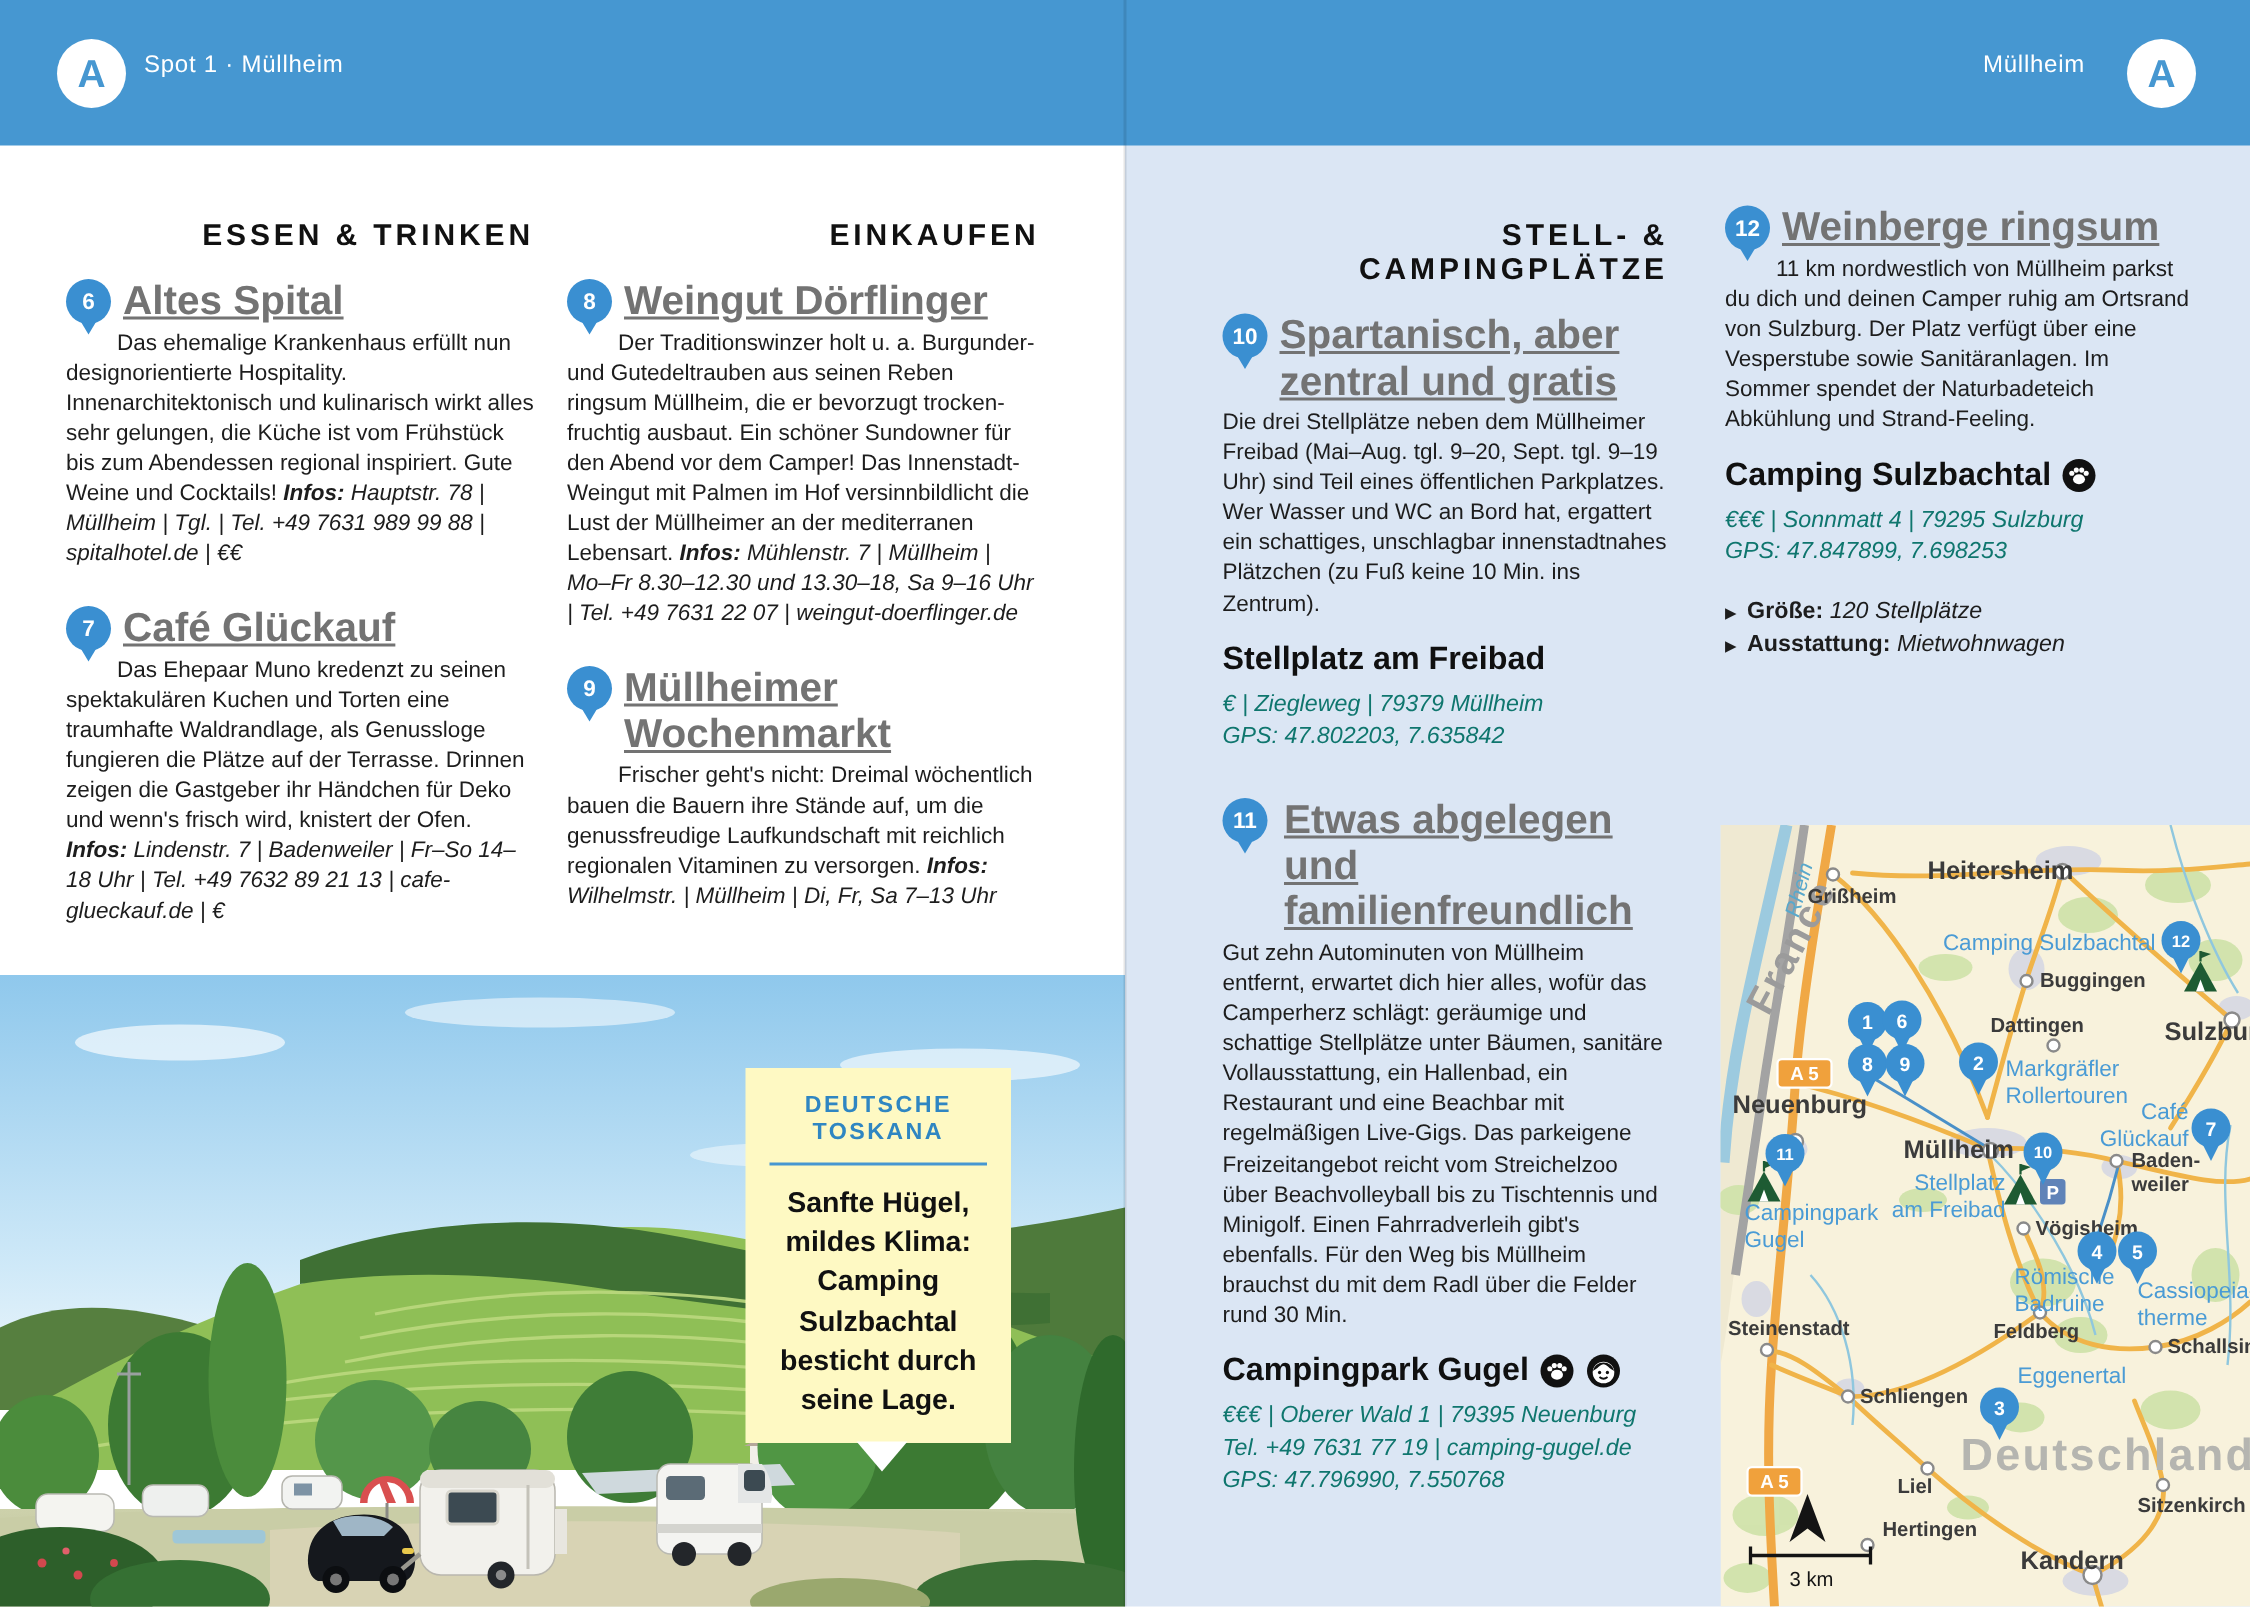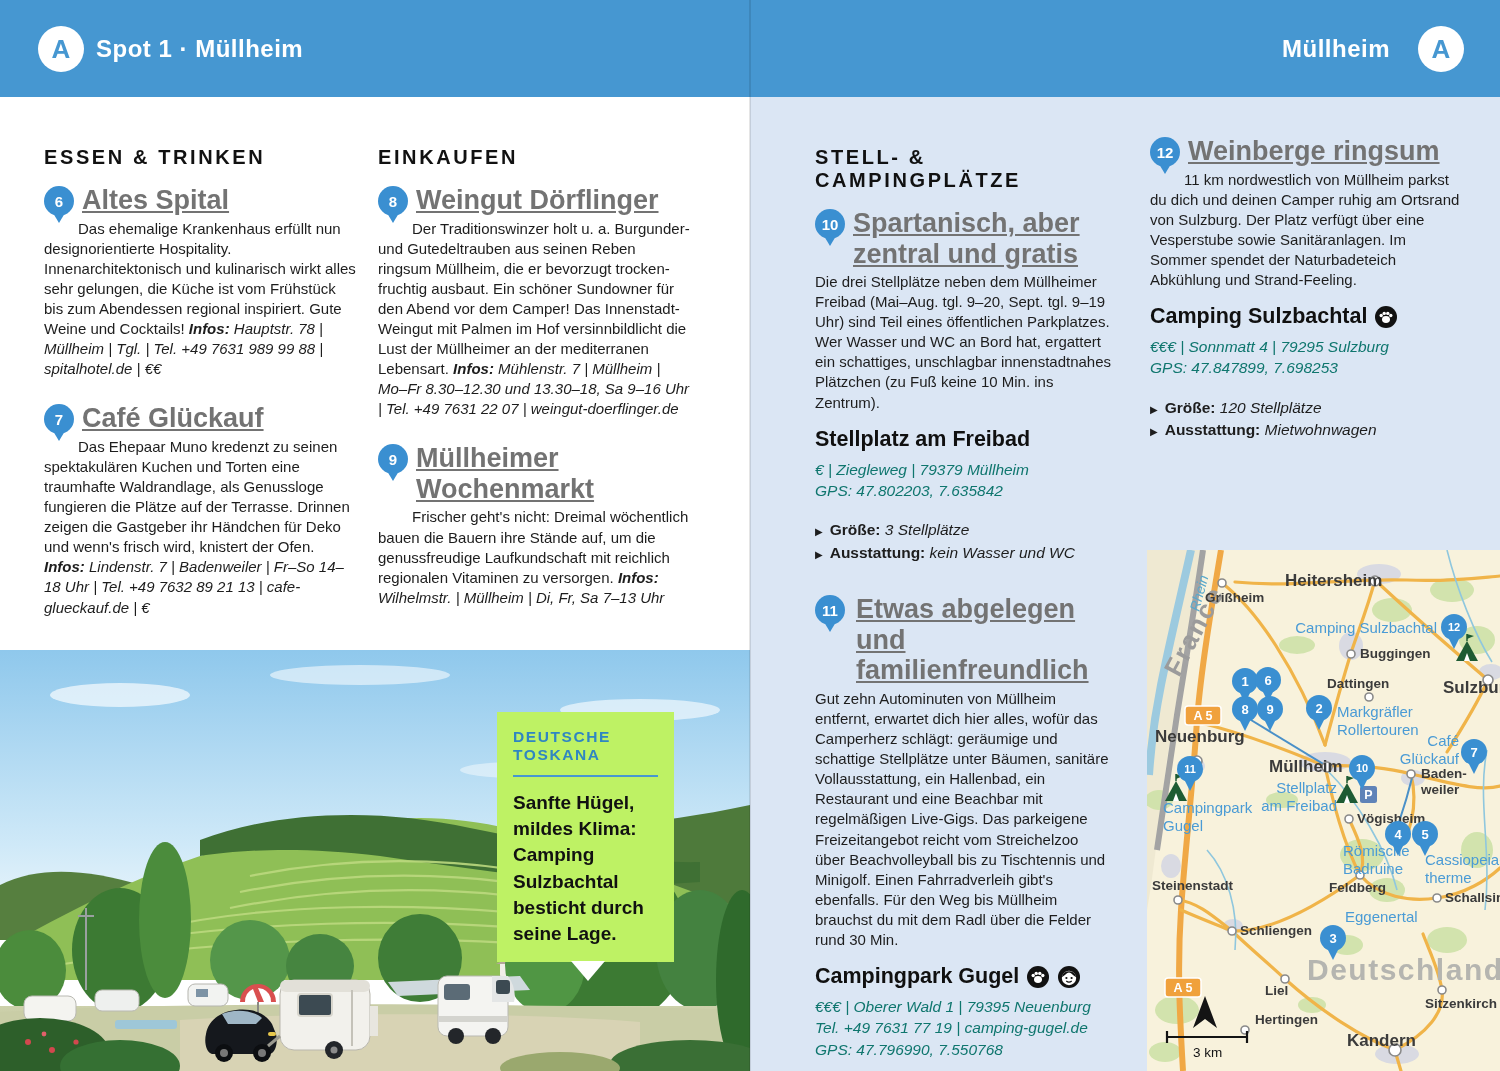--- a/index.html
+++ b/index.html
@@ -5,29 +5,29 @@
   html,body{margin:0;padding:0;width:1500px;height:1071px;overflow:hidden;
     font-family:"Liberation Sans","DejaVu Sans",sans-serif;background:#fff;}
   .page{position:absolute;top:0;height:1071px;width:750px;}
   #page-left{left:0;background:#ffffff;}
   #page-right{left:750px;background:#dbe6f4;}
   .gutter{position:absolute;left:749px;top:0;width:2px;height:1071px;background:rgba(0,0,0,.10);z-index:50;}
 
   .header{position:absolute;top:0;left:0;width:750px;height:97px;background:#4697d1;color:#fff;z-index:5;}
   .logo{position:absolute;top:26px;width:46px;height:46px;border-radius:50%;background:#fff;color:#4697d1;
     display:flex;align-items:center;justify-content:center;font-weight:800;font-size:26px;}
-  .header-title{position:absolute;top:35px;font-weight:700;font-size:24px;letter-spacing:.5px;}
+  .header-title{position:absolute;top:35px;font-weight:400;font-size:16px;letter-spacing:.5px;}
 
   .col{position:absolute;top:130px;}
   #col-l1{left:44px;width:312px;}
   #col-l2{left:378px;width:315px;}
   #col-r1{left:65px;width:297px;}
   #col-r2{left:400px;width:316px;}
 
-  .section-heading{font-size:20px;font-weight:800;letter-spacing:2.6px;color:#111;margin:16px 0 16px;}
+  .section-heading{font-size:20px;font-weight:800;letter-spacing:2.6px;color:#111;margin:16px 0 16px;text-align:right;}
 
   .entry{position:relative;margin-bottom:24px;}
   .pin{position:absolute;left:0;top:1px;width:30px;height:30px;border-radius:50%;background:#3a8fd1;
     color:#fff;display:flex;align-items:center;justify-content:center;font-weight:700;font-size:15px;z-index:1;}
   .pin::after{content:"";position:absolute;top:27px;left:9px;width:0;height:0;
     border-left:6px solid transparent;border-right:6px solid transparent;border-top:10px solid #3a8fd1;}
   .entry-title{margin-left:38px;color:#737373;font-weight:700;font-size:27px;line-height:1.13;margin-bottom:3px;text-decoration:underline;}
   .entry-body{font-size:15px;line-height:1.34;color:#1d1d1d;margin:0;}
   .entry-body.indent{text-indent:34px;}
   .infos-label{font-weight:700;font-style:italic;}
@@ -36,21 +36,21 @@
   .listing{margin:6px 0 26px;}
   .listing-name{font-size:21.5px;font-weight:800;color:#101010;margin:14px 0 7px;display:flex;align-items:center;gap:7px;}
   .listing-line{font-style:italic;font-size:15.5px;line-height:1.38;color:#0f766e;}
   .bullets{margin-top:18px;}
   .bullet{font-size:15.5px;line-height:1.45;color:#1d1d1d;}
   .bullet .tri{font-size:10px;margin-right:7px;font-style:normal;}
   .bullet-label{font-weight:700;}
   .bullet-value{font-style:italic;}
 
   #photo{position:absolute;left:0;top:650px;width:750px;height:421px;}
-  #callout{position:absolute;left:497px;top:712px;width:177px;background:#bef264;padding:16px 16px 15px;box-sizing:border-box;z-index:6;}
+  #callout{position:absolute;left:497px;top:712px;width:177px;background:#fef9c3;padding:16px 16px 15px;box-sizing:border-box;z-index:6;text-align:center;}
   .callout-title{color:#2f86c2;font-weight:800;font-size:15.5px;letter-spacing:1.6px;}
   .callout-divider{height:2px;background:#4697d1;margin:11px 0 13px;}
   .callout-body{font-weight:700;font-size:19px;line-height:1.38;color:#111;}
   .callout-tail{position:absolute;left:74px;bottom:-19px;width:0;height:0;
     border-left:17px solid transparent;border-right:17px solid transparent;border-top:20px solid #fff;}
 
   #map{position:absolute;left:397px;top:550px;width:353px;height:521px;}
   .t-town{fill:#3b3b3b;font-size:13.5px;font-weight:700;}
   .t-town-big{fill:#3b3b3b;font-size:17px;font-weight:700;}
   .t-poi{fill:#4a9bd5;font-size:15px;font-weight:400;}
@@ -260,24 +260,20 @@
       <div class="entry-title" style="width:250px;">Spartanisch, aber zentral und gratis</div>
       <p class="entry-body">Die drei Stellplätze neben dem Müllheimer Freibad (Mai–Aug. tgl. 9–20, Sept. tgl. 9–19 Uhr) sind Teil eines öffentlichen Parkplatzes. Wer Wasser und WC an Bord hat, ergattert ein schattiges, unschlagbar innenstadtnahes Plätzchen (zu Fuß keine 10 Min. ins Zentrum).</p>
     </div>
 
     <div class="listing">
       <div class="listing-name">
           <span>Stellplatz am Freibad</span>
         </div>
       <div class="listing-line">€ | Ziegleweg | 79379 Müllheim</div>
       <div class="listing-line">GPS: 47.802203, 7.635842</div>
-      <div class="bullets">
-        <div class="bullet"><span class="tri">▶</span><span class="bullet-label">Größe:</span> <span class="bullet-value">3 Stellplätze</span></div>
-        <div class="bullet"><span class="tri">▶</span><span class="bullet-label">Ausstattung:</span> <span class="bullet-value">kein Wasser und WC</span></div>
-      </div>
     </div>
 
     <div class="entry" style="margin-top:30px;margin-bottom:12px;">
       <div class="pin">
           <span>11</span>
         </div>
       <div class="entry-title" style="width:230px;margin-left:41px;">Etwas abgelegen und familienfreundlich</div>
       <p class="entry-body">Gut zehn Autominuten von Müllheim entfernt, erwartet dich hier alles, wofür das Camperherz schlägt: geräumige und schattige Stellplätze unter Bäumen, sanitäre Vollausstattung, ein Hallenbad, ein Restaurant und eine Beachbar mit regelmäßigen Live-Gigs. Das parkeigene Freizeitangebot reicht vom Streichelzoo über Beachvolleyball bis zu Tischtennis und Minigolf. Einen Fahrradverleih gibt's ebenfalls. Für den Weg bis Müllheim brauchst du mit dem Radl über die Felder rund 30 Min.</p>
     </div>
 

